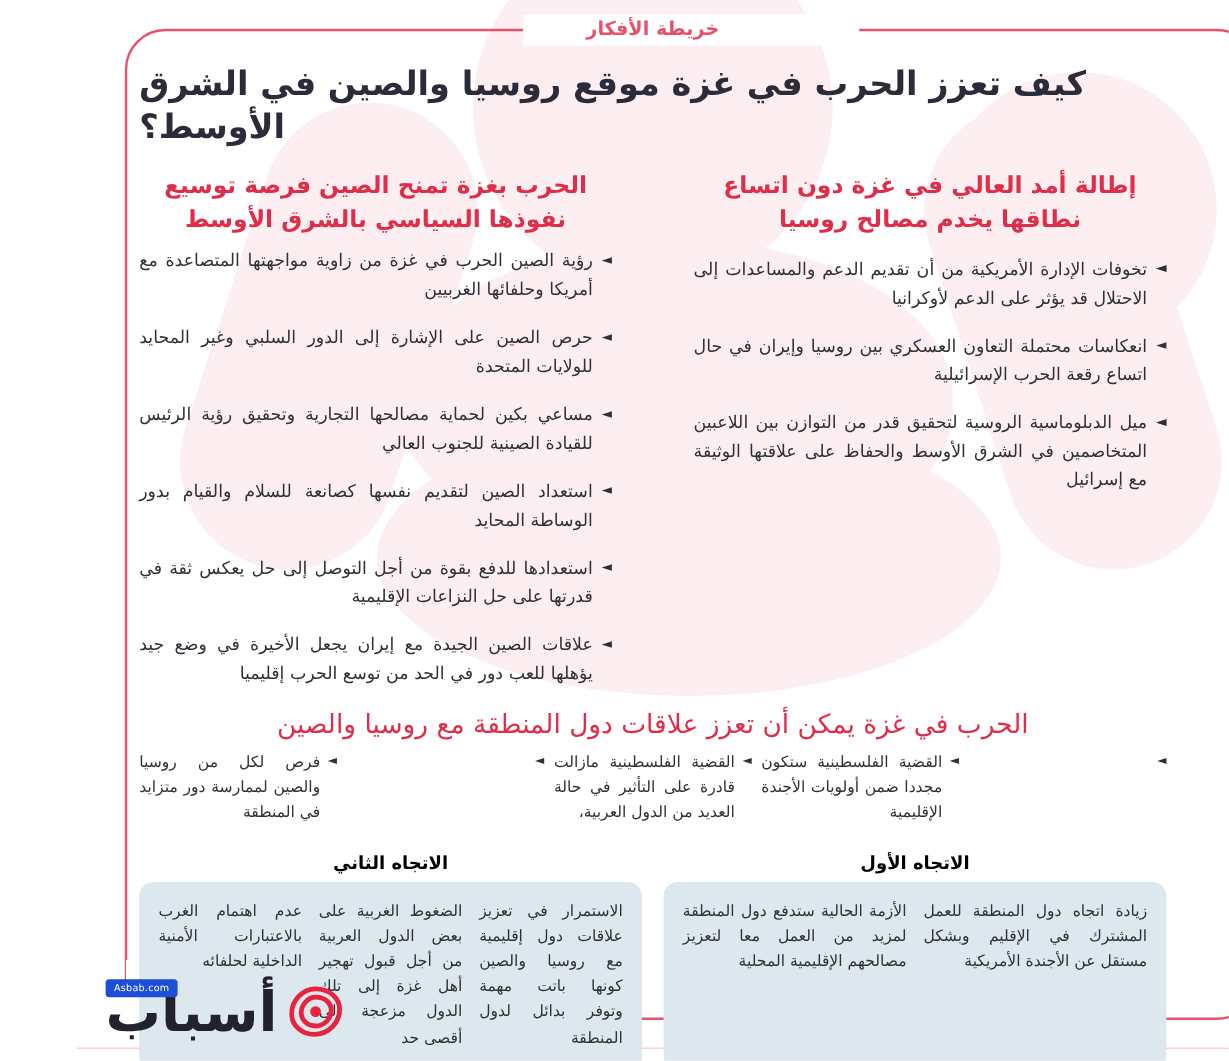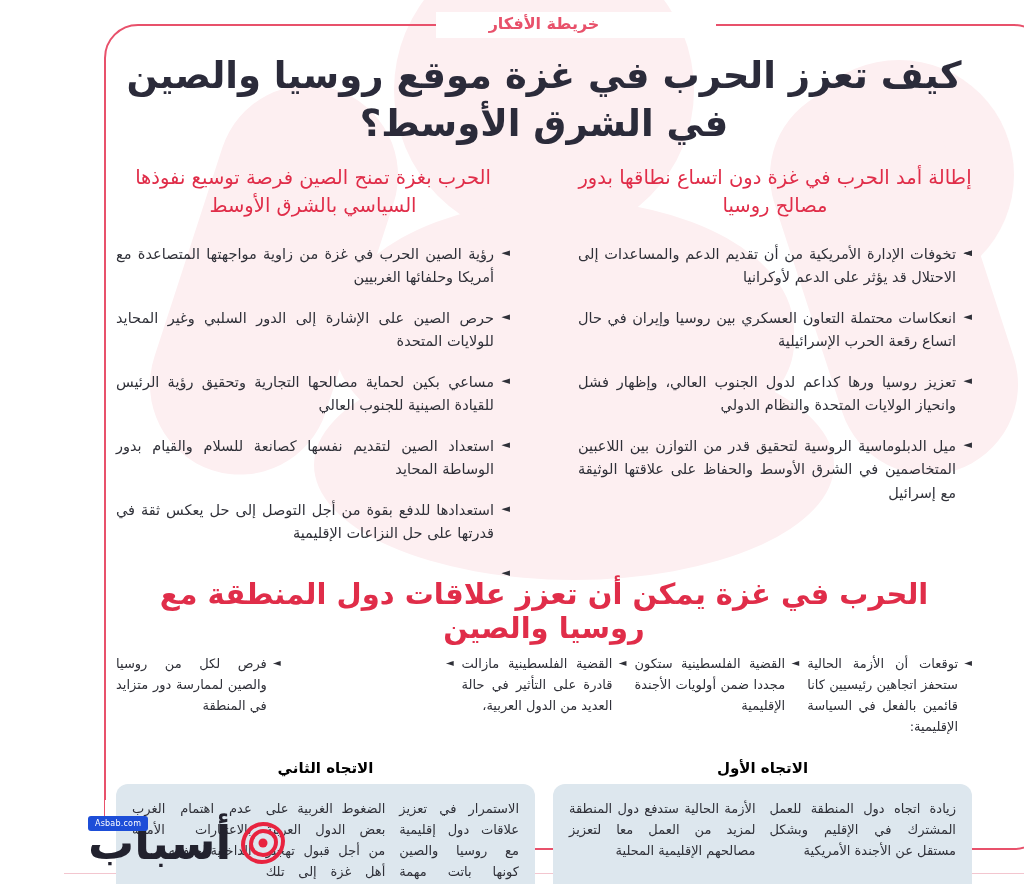--- a/index.html
+++ b/index.html
@@ -88,46 +88,46 @@
   }
 
   .content {
     position: relative;
     z-index: 3;
     padding: 46px 52px 0 52px;
     box-sizing: border-box;
   }
 
   .main-title {
-    text-align: center;
-    font-size: 37px;
+    text-align: left;
+    font-size: 28px;
     font-weight: bold;
     color: #2b2b3a;
     line-height: 1.3;
     margin: 6px 0 16px 0;
   }
 
   
   .two-cols {
     display: flex;
     flex-direction: row;
     gap: 24px;
     margin-top: 6px;
   }
   .col { width: 50%; box-sizing: border-box; }
   .col-right { padding-left: 22px; }
   .col-left  { padding-right: 22px; }
 
   .col-head {
     text-align: center;
     font-size: 19.5px;
-    font-weight: normal;
+    font-weight: bold;
     color: #e02d49;
     line-height: 1.45;
-    margin-bottom: 22px;
+    margin-bottom: 10px;
   }
 
   ul.bullets {
     list-style: none;
     margin: 0;
     padding: 0;
   }
   ul.bullets li {
     position: relative;
     font-size: 14.5px;
@@ -143,22 +143,22 @@
     right: 0;
     top: 3px;
     font-size: 11px;
     color: #2f3038;
     line-height: 1.3;
   }
 
   
   .mid-heading {
     text-align: center;
-    font-size: 29px;
-    font-weight: bold;
+    font-size: 22px;
+    font-weight: normal;
     color: #e02d49;
     margin: 14px 0 8px 0;
   }
 
   
   .four-cols {
     display: flex;
     flex-direction: row;
     gap: 8px;
     margin-top: 4px;
@@ -281,36 +281,35 @@
 
   <div class="kicker">خريطة الأفكار</div>
 
   <div class="content">
 
     <div class="main-title">كيف تعزز الحرب في غزة موقع روسيا والصين في الشرق الأوسط؟</div>
 
     <div class="two-cols">
 
       <div class="col col-right">
-        <div class="col-head">إطالة أمد الحرب في غزة دون اتساع نطاقها بدور مصالح روسيا</div>
+        <div class="col-head">إطالة أمد العالي في غزة دون اتساع نطاقها يخدم مصالح روسيا</div>
         <ul class="bullets">
           <li>
             <span class="bullet-mark">◄</span>
           </li>
           <li>
             <span class="bullet-mark">◄</span>
             <span>تخوفات الإدارة الأمريكية من أن تقديم الدعم والمساعدات إلى الاحتلال قد يؤثر على الدعم لأوكرانيا</span>
           </li>
           <li>
             <span class="bullet-mark">◄</span>
             <span>انعكاسات محتملة  التعاون العسكري بين روسيا وإيران في حال اتساع رقعة الحرب الإسرائيلية</span>
           </li>
           <li>
             <span class="bullet-mark">◄</span>
-            <span>تعزيز روسيا ورها كداعم لدول الجنوب العالي، وإظهار فشل وانحياز الولايات المتحدة والنظام الدولي</span>
           </li>
           <li>
             <span class="bullet-mark">◄</span>
             <span>ميل الدبلوماسية الروسية لتحقيق قدر من التوازن بين اللاعبين المتخاصمين في الشرق الأوسط والحفاظ على علاقتها الوثيقة مع إسرائيل</span>
           </li>
         </ul>
       </div>
 
       <div class="col col-left">
         <div class="col-head">الحرب بغزة تمنح الصين فرصة توسيع نفوذها السياسي بالشرق الأوسط</div>
@@ -330,31 +329,31 @@
           <li>
             <span class="bullet-mark">◄</span>
             <span>استعداد الصين لتقديم نفسها كصانعة للسلام والقيام بدور الوساطة المحايد</span>
           </li>
           <li>
             <span class="bullet-mark">◄</span>
             <span>استعدادها للدفع بقوة من أجل التوصل إلى حل يعكس ثقة في قدرتها على حل النزاعات الإقليمية</span>
           </li>
           <li>
             <span class="bullet-mark">◄</span>
+            <span>علاقات الصين الجيدة مع إيران يجعل الأخيرة في وضع جيد يؤهلها للعب دور في الحد من توسع الحرب إقليميا</span>
           </li>
         </ul>
       </div>
     </div>
 
     <div class="mid-heading">الحرب في غزة يمكن أن تعزز علاقات دول المنطقة مع روسيا والصين</div>
 
     <div class="four-cols">
       <div class="scol">
         <span class="bullet-mark">◄</span>
-        <span>توقعات أن الأزمة الحالية ستحفز اتجاهين رئيسيين كانا قائمين بالفعل في السياسة الإقليمية:</span>
       </div>
       <div class="scol">
         <span class="bullet-mark">◄</span>
         <span>القضية الفلسطينية ستكون مجددا ضمن أولويات الأجندة الإقليمية</span>
       </div>
       <div class="scol">
         <span class="bullet-mark">◄</span>
         <span>القضية الفلسطينية مازالت قادرة على التأثير في حالة العديد من الدول العربية،</span>
       </div>
       <div class="scol">

